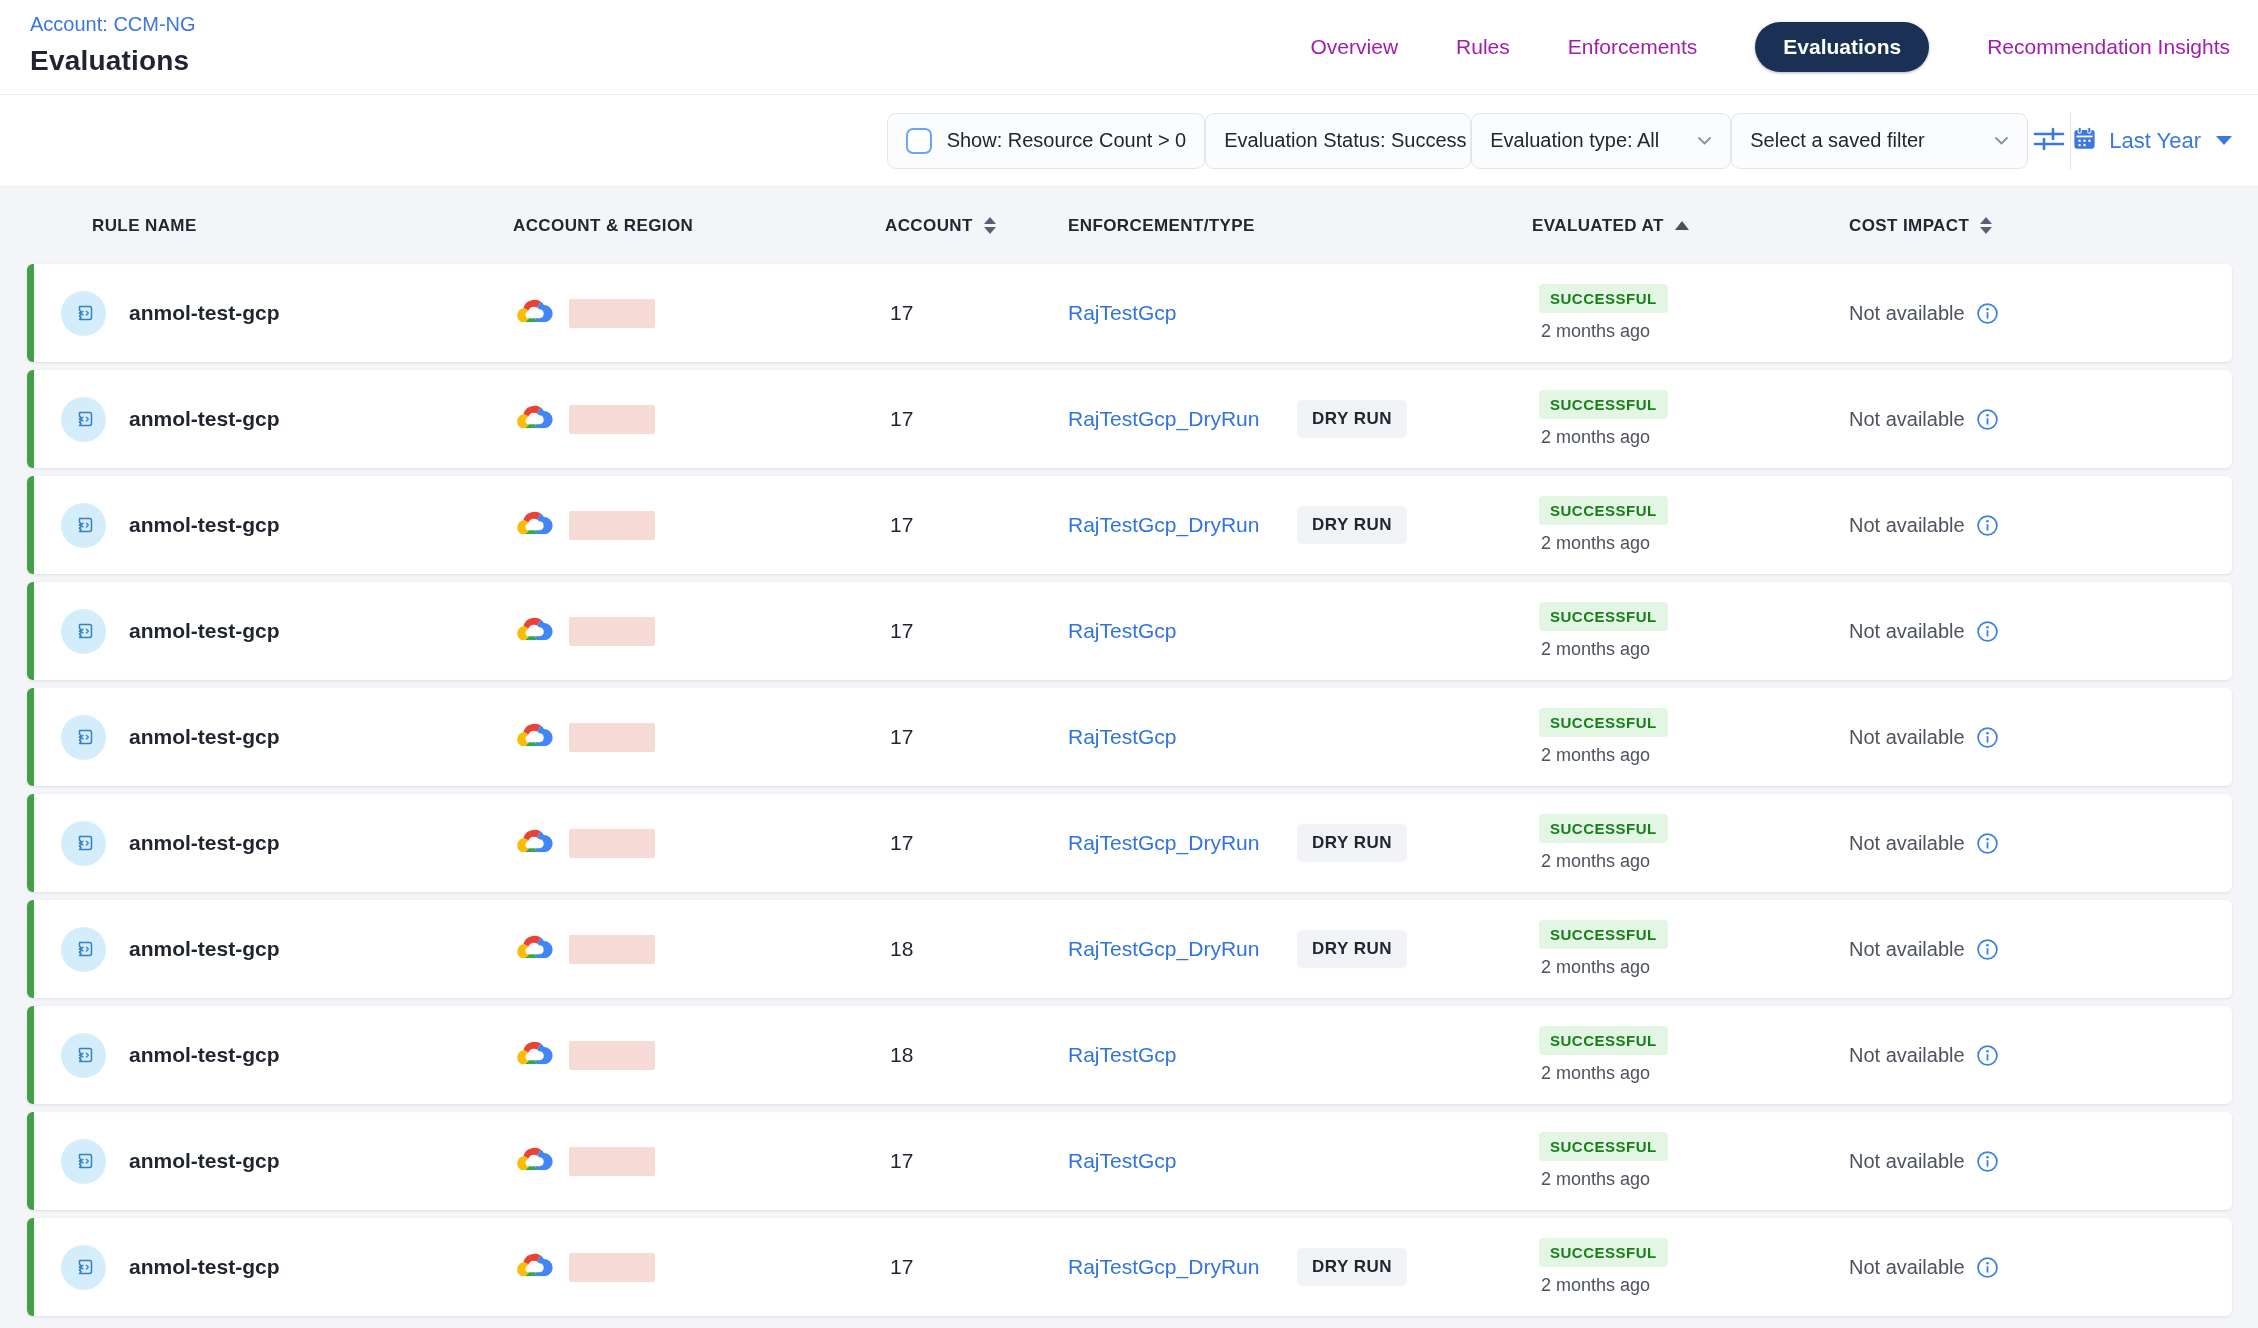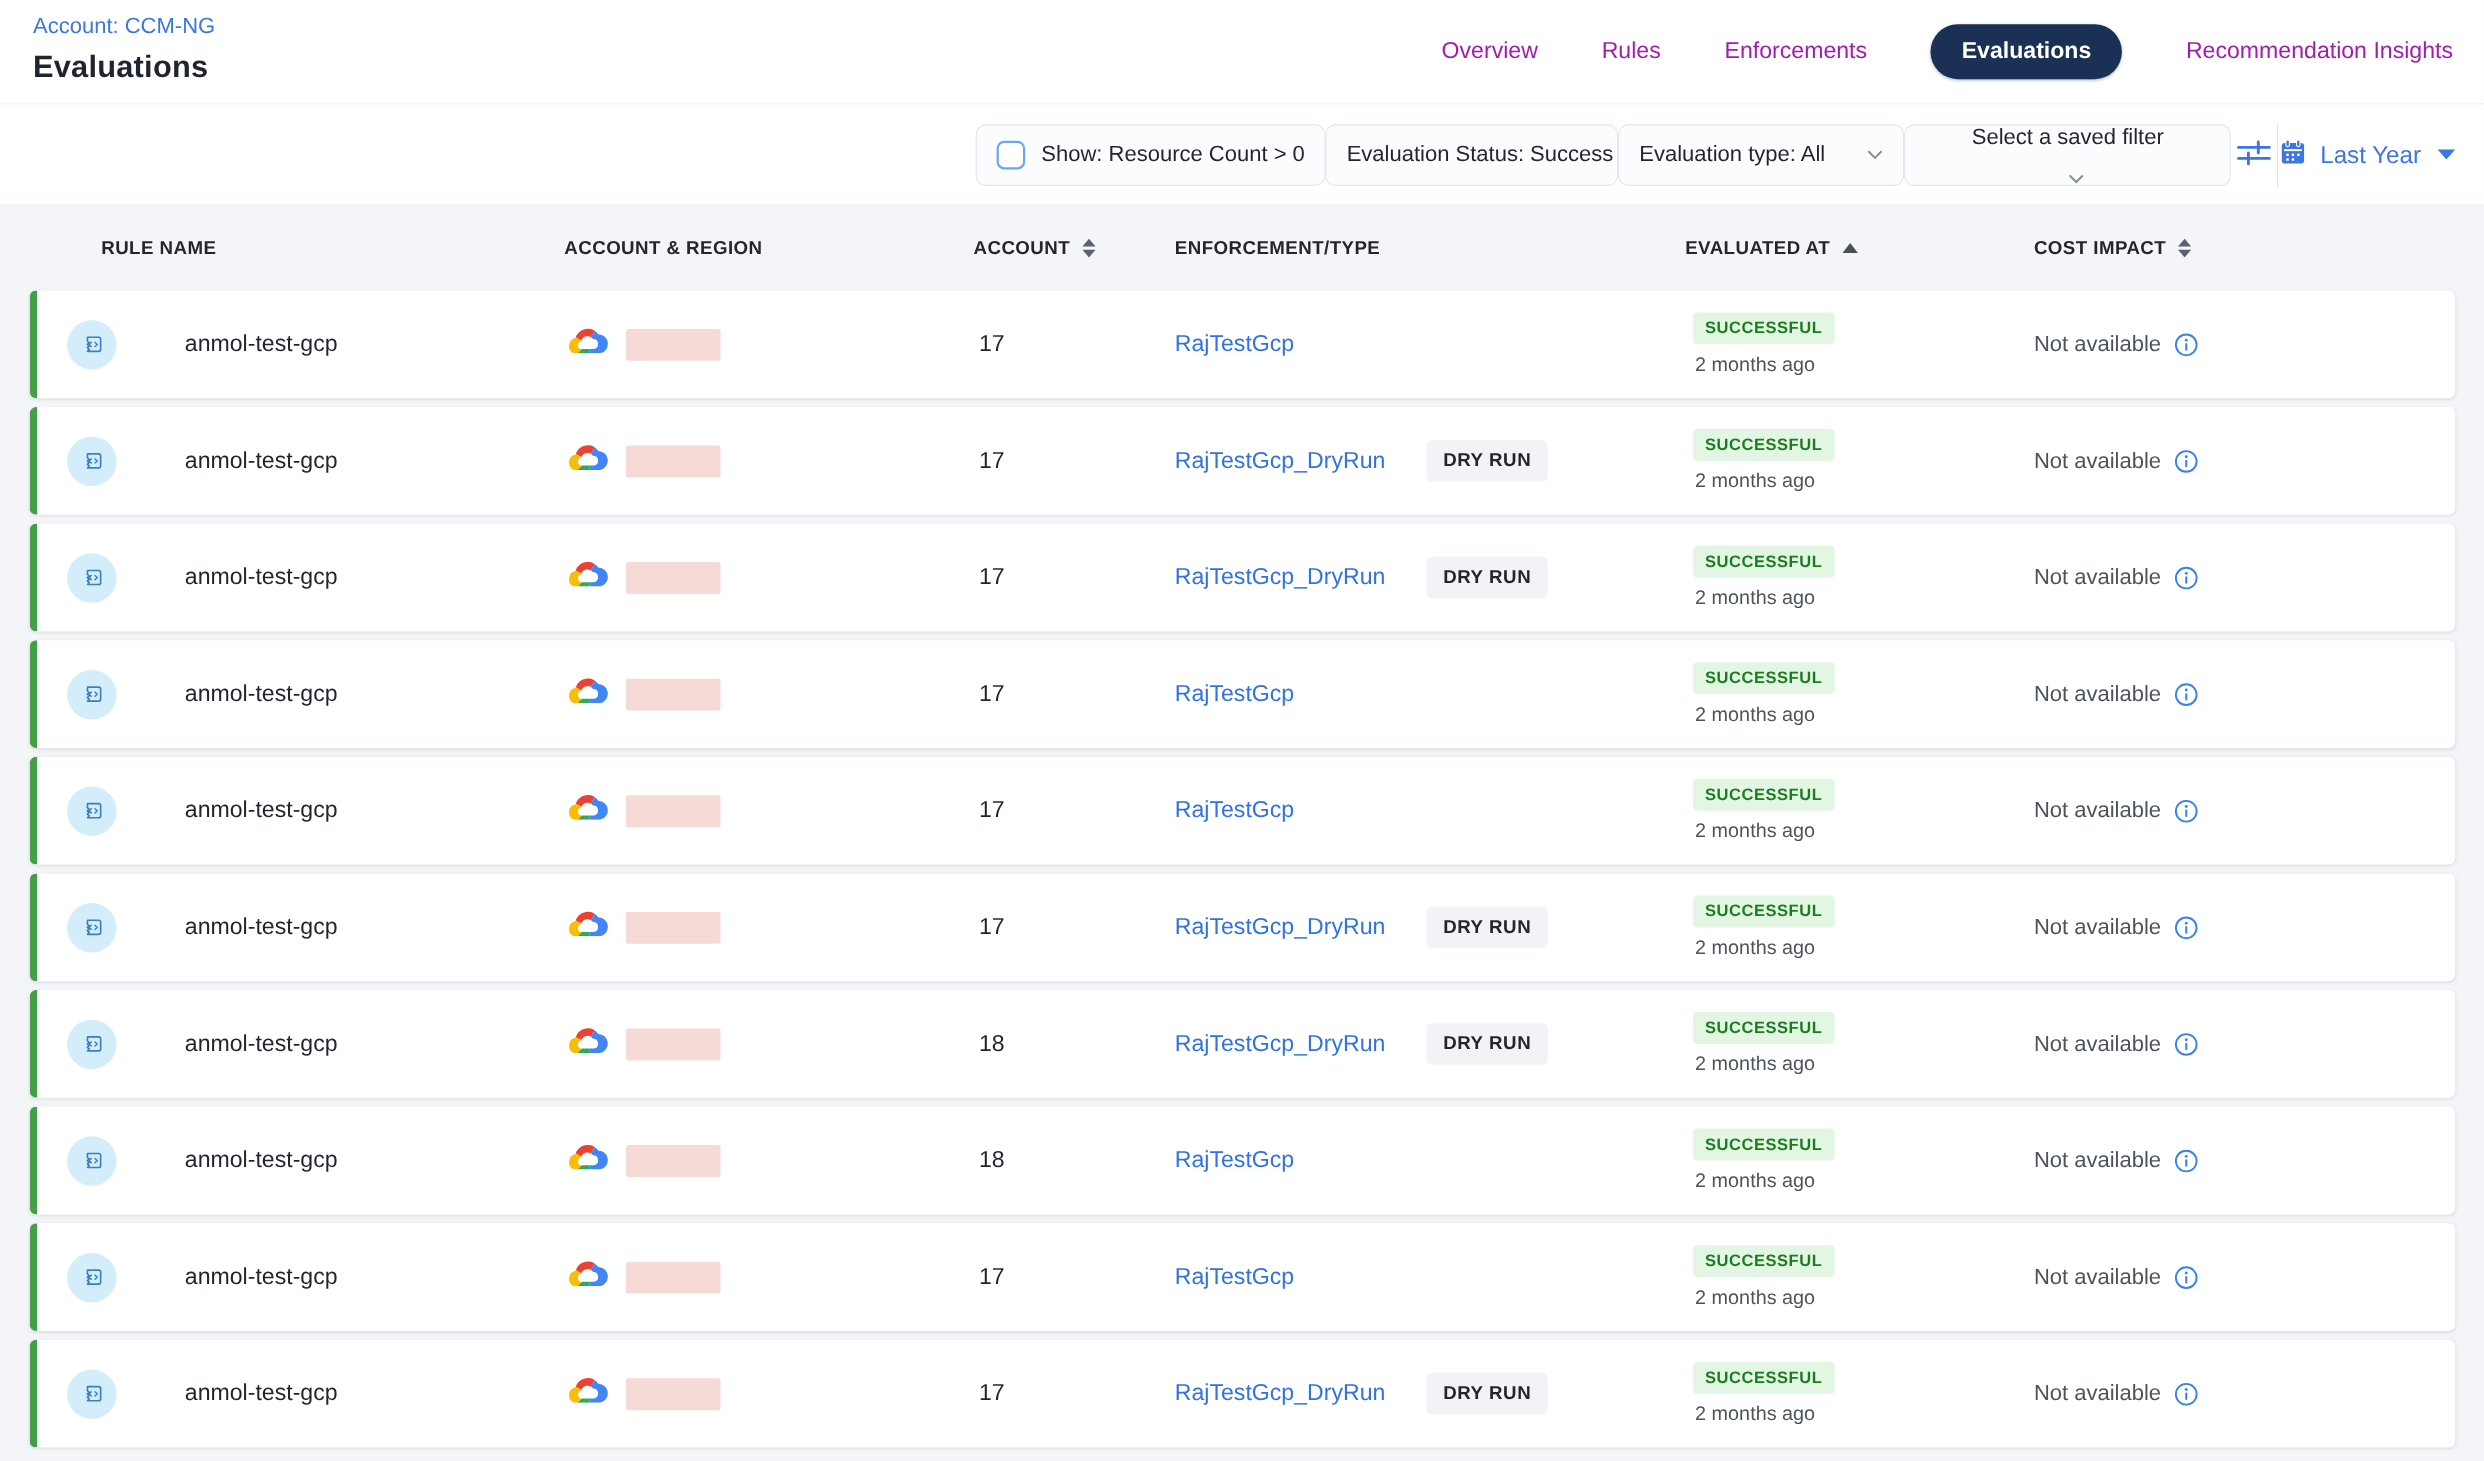--- a/index.html
+++ b/index.html
@@ -39,21 +39,21 @@
     display:flex; align-items:center; padding:0 18px; font-size:20px; color:#22262e;
     cursor:pointer; white-space:nowrap;
   }
   .checkbox {
     width:26px; height:26px; border:2px solid #6ba6f5; border-radius:7px;
     background:#fff; margin-right:15px; flex:none; cursor:pointer;
   }
   .dropdown { justify-content:space-between; }
   .dd-status { width:266px; }
   .dd-type   { width:260px; }
-  .dd-saved  { width:297px;flex-direction:column; }
+  .dd-saved  { width:297px; }
   .chev { margin-left:16px; display:flex; align-items:center; }
   .sliders-btn { background:none; border:none; padding:4px; cursor:pointer; display:flex; }
   .vdivider { width:1px; height:58px; background:#dfe2e8; }
   .date-picker { display:flex; align-items:center; gap:11px; cursor:pointer; }
   .date-label { color:#3b76e1; font-size:22px; font-weight:500; }
   .caret-down { width:0; height:0; border-left:8px solid transparent; border-right:8px solid transparent; border-top:9px solid #3b76e1; margin-left:4px; }
 
   
   .table-wrap { padding:0 26px 0 27px; }
   .grid-cols {
@@ -77,21 +77,21 @@
     height:98px; background:#fff; border-radius:6px; margin-bottom:8px;
     border-left:7px solid #43a047; padding-left:27px;
     box-shadow:0 1px 3px rgba(30,40,60,.10);
     cursor:pointer;
   }
   .cell-rule { display:flex; align-items:center; gap:23px; }
   .rule-avatar {
     width:45px; height:45px; border-radius:50%; background:#d3edfb;
     display:flex; align-items:center; justify-content:center; flex:none;
   }
-  .rule-name { font-size:21px; font-weight:400; color:#1f2430;margin-left:39px; }
+  .rule-name { font-size:21px; font-weight:700; color:#1f2430; }
   .cell-account { display:flex; align-items:center; gap:15px; padding-left:13px; }
   .redacted { width:86px; height:29px; background:#f5dad6; border-radius:2px; }
   .cell-resource { font-size:21px; color:#1f2430; padding-left:5px; }
   .cell-enforcement { display:flex; align-items:center; }
   .enf-link { width:229px; flex:none; font-size:21px; font-weight:500; color:#3173e0; text-decoration:none; cursor:pointer; }
   .dryrun-badge {
     background:#f2f3f6; color:#23262e; border-radius:5px; padding:9px 15px;
     font-size:17px; font-weight:600; letter-spacing:0.5px; white-space:nowrap;
   }
   .cell-evaluated { display:flex; flex-direction:column; align-items:flex-start; gap:8px; padding-left:7px; }

